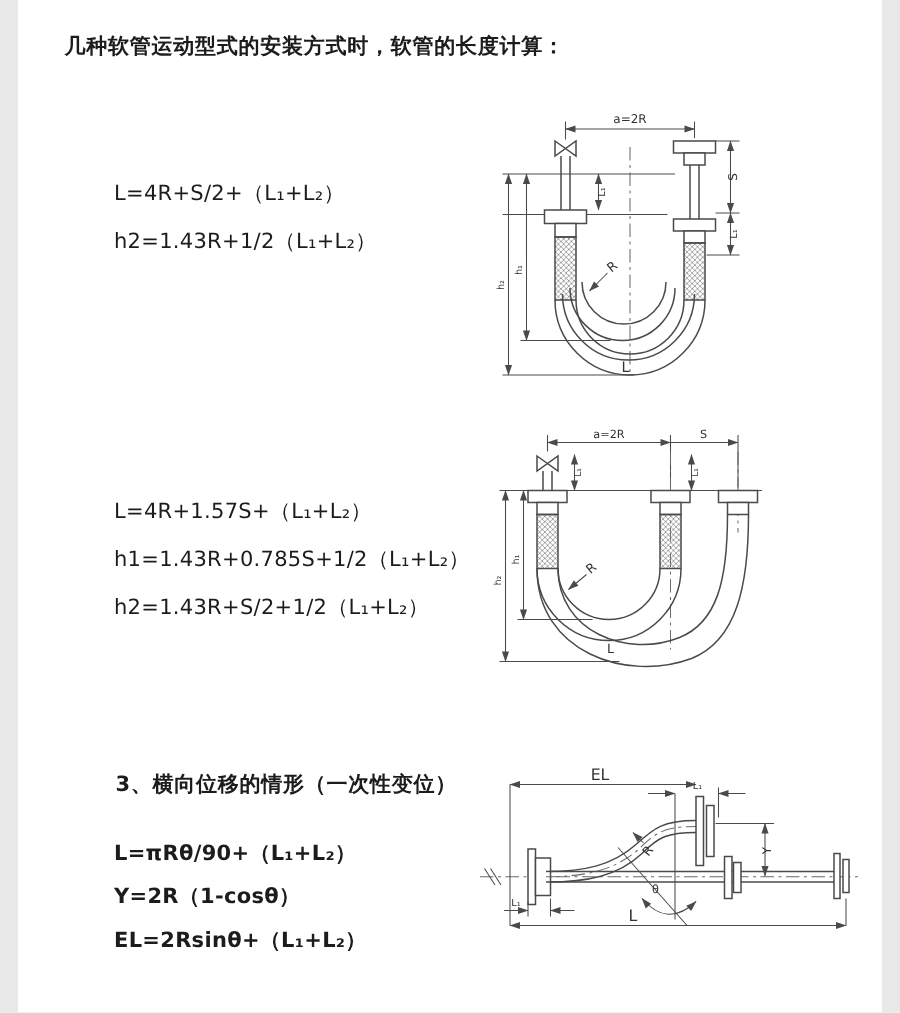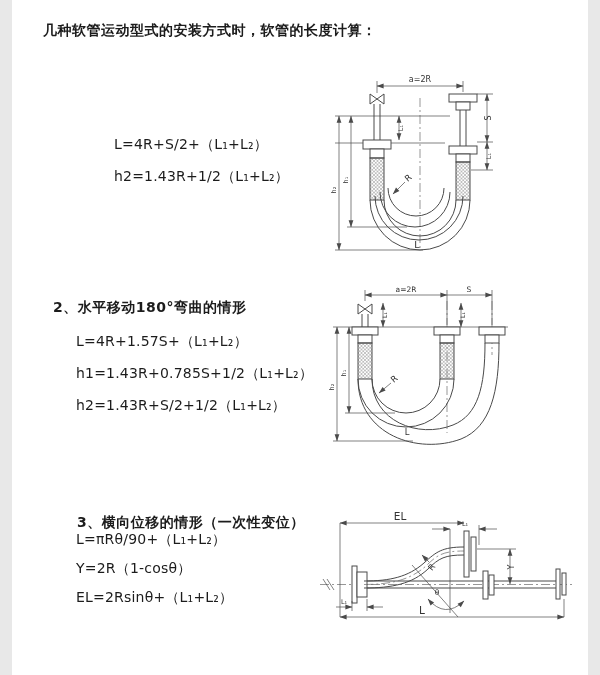--- a/index.html
+++ b/index.html
@@ -35,34 +35,33 @@
   .fit   { stroke:#4a4a4a; stroke-width:1; fill:#ffffff; }
   .braid { stroke:#4a4a4a; stroke-width:1; }
 </style>
 </head>
 <body>
 
 <div class="page">
 
   <div class="doc-title">几种软管运动型式的安装方式时，软管的长度计算：</div>
 
-  <div class="formulas" style="top:128px;margin-left:38px;">
+  <div class="formulas" style="top:113px;">
     <div class="formula-line">L=4R+S/2+（L₁+L₂）</div>
     <div class="formula-line">h2=1.43R+1/2（L₁+L₂）</div>
   </div>
 
-  <div class="sec-heading" style="top:299px;">2、水平移动180°弯曲的情形</div>
   <div class="formulas" style="top:325px;">
     <div class="formula-line">L=4R+1.57S+（L₁+L₂）</div>
     <div class="formula-line">h1=1.43R+0.785S+1/2（L₁+L₂）</div>
     <div class="formula-line">h2=1.43R+S/2+1/2（L₁+L₂）</div>
   </div>
 
   <div class="sec-heading" style="top:514px;margin-left:24px;">3、横向位移的情形（一次性变位）</div>
-  <div class="formulas tight" style="top:525px;">
+  <div class="formulas tight" style="top:555px;font-weight:bold;">
     <div class="formula-line">L=πRθ/90+（L₁+L₂）</div>
     <div class="formula-line">Y=2R（1-cosθ）</div>
     <div class="formula-line">EL=2Rsinθ+（L₁+L₂）</div>
   </div>
 
   <div class="diagram" style="left:313px; top:70px;">
     <svg width="272" height="188" viewBox="0 0 272 188">
       <defs>
         <marker id="m1" viewBox="0 0 10 10" refX="9.5" refY="5" markerWidth="9" markerHeight="7" markerUnits="userSpaceOnUse" orient="auto-start-reverse">
           <path d="M0,1.6 L10,5 L0,8.4 z" fill="#4a4a4a"></path>

